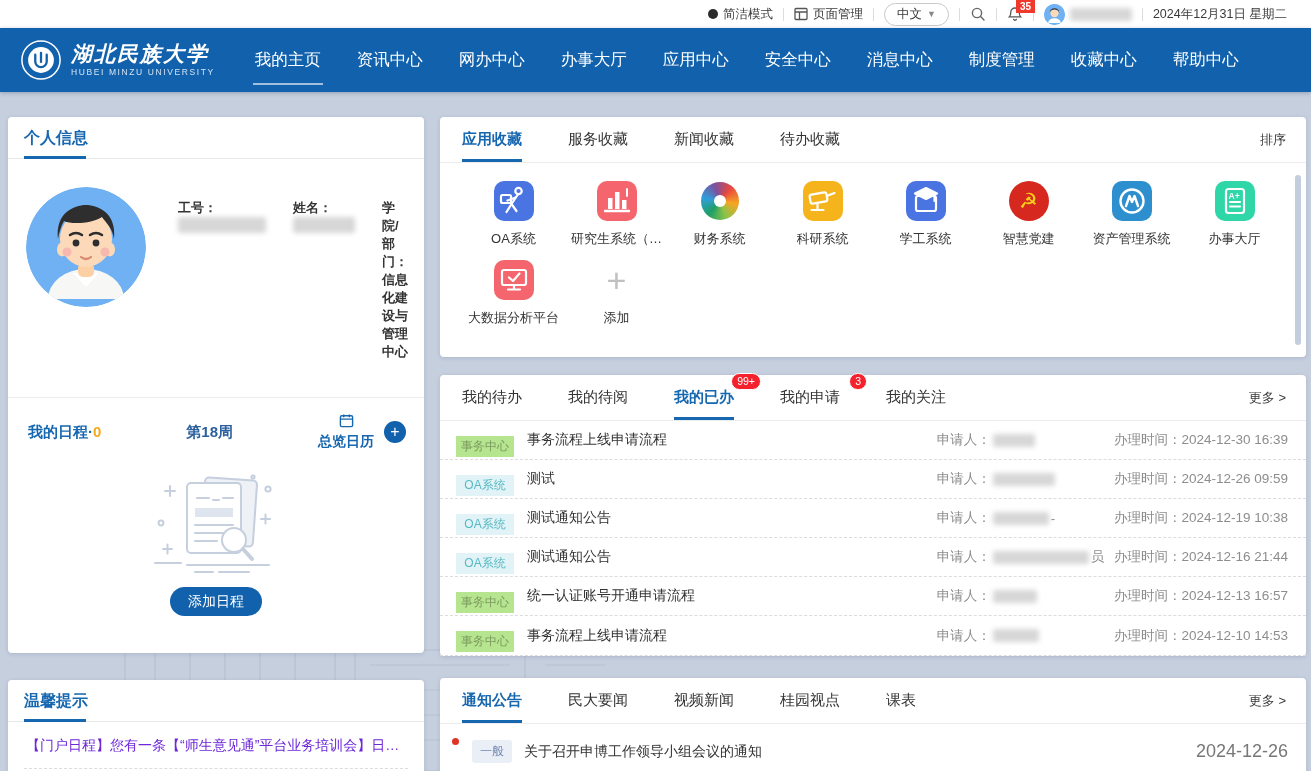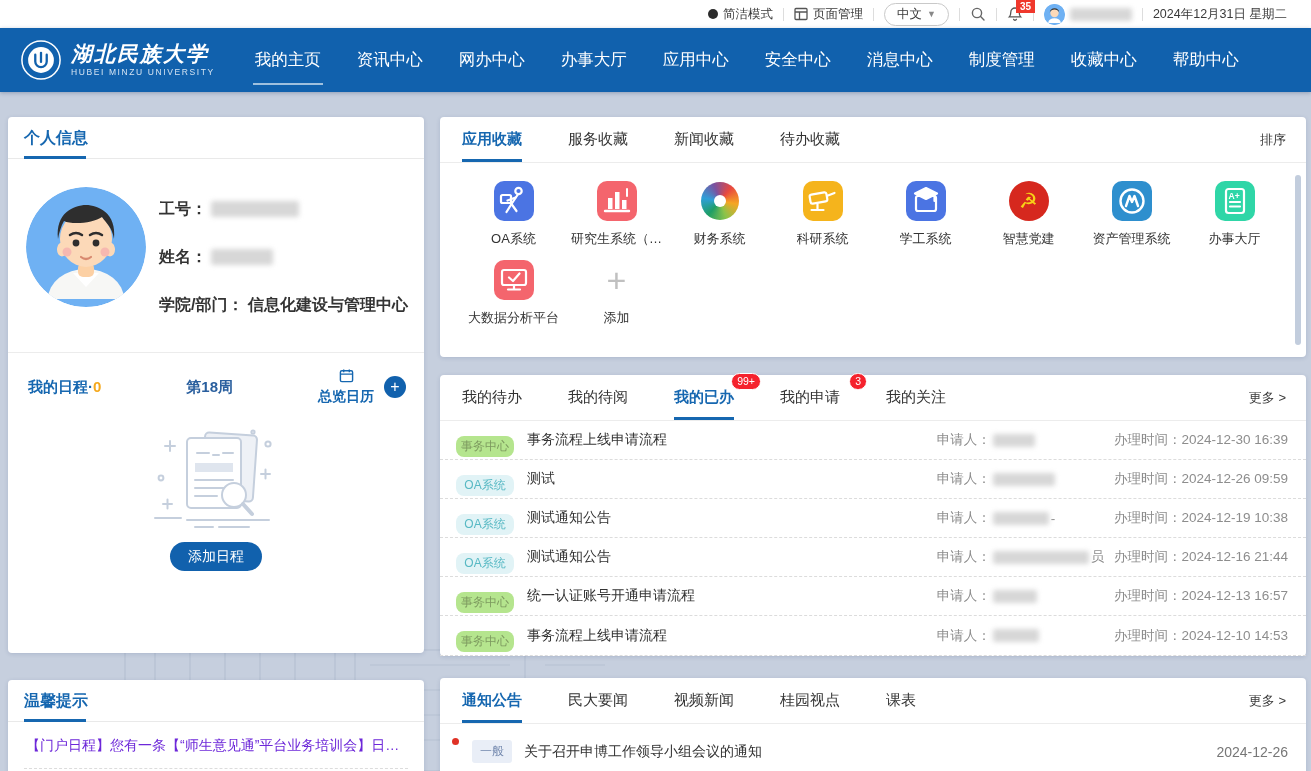--- a/index.html
+++ b/index.html
@@ -54,21 +54,21 @@
   #taskCard    { left:440px; top:375px; width:866px; height:281px; }
   #newsCard    { left:440px; top:678px; width:866px; height:200px; }
 
   .card-head { position:relative; padding:11px 16px 9px; border-bottom:1px solid #e9e9e9; }
   .card-head .ht { font-size:16px; font-weight:bold; color:#1667b0; }
   .card-head::after { content:""; position:absolute; left:16px; bottom:-1px; width:62px; height:3px; background:#1667b0; }
 
   
   .profile-body { display:flex; padding:28px 16px 0 18px; }
   .big-avatar { width:120px; height:120px; border-radius:50%; overflow:hidden; flex:none; }
-  .pfields { display:flex; flex-direction:column; margin-left:13px; padding-top:12px; gap:27px; font-size:16px; color:#333; }
+  .pfields { display:flex; flex-direction:row; margin-left:32px; padding-top:12px; gap:27px; font-size:13px; color:#333; }
   .pfields .lab { font-weight:bold; }
   .pf-blur { height:16px; vertical-align:-3px; }
   .pf-id { width:88px; } .pf-name { width:62px; }
 
   .sched-sep { border-top:1px solid #ececec; margin-top:36px; }
   .sched-head { display:flex; align-items:center; justify-content:space-between; padding:15px 18px 0 20px; }
   .sched-title { font-size:15px; font-weight:bold; color:#1667b0; }
   .sched-count { color:#f5a81c; }
   .sched-week { font-size:15px; font-weight:bold; color:#2a5f9e; }
   .sched-right { display:flex; align-items:center; gap:10px; }
@@ -101,37 +101,37 @@
     background:conic-gradient(from 40deg,#e8483f,#f5a623,#8bc34a,#1e9e66,#2f9fd8,#7a52a0,#e8483f); }
   .swirl-disc::after { content:""; position:absolute; left:13px; top:13px; width:12px; height:12px; border-radius:50%; background:#fff; }
   .party-disc { width:40px; height:40px; border-radius:50%; background:#d6281e; color:#f7d117;
     font-size:21px; line-height:40px; text-align:center; font-family:"DejaVu Sans",sans-serif; }
   .plus-glyph { font-size:34px; color:#c0c0c0; line-height:38px; font-weight:300; }
   .fav-scrollbar { position:absolute; right:5px; top:58px; bottom:12px; width:6px; border-radius:3px; background:#c2cddd; }
 
   
   .trow { display:flex; align-items:center; height:39.1px; padding:0 18px 0 16px; border-bottom:1px dashed #dcdcdc; }
   .t-left { width:494px; display:flex; align-items:center; }
-  .src { width:58px; height:21px; border-radius:8px; font-size:12px; display:flex; align-items:center; justify-content:center; flex:none;margin-top:12px; }
+  .src { width:58px; height:21px; border-radius:0; font-size:12px; display:flex; align-items:center; justify-content:center; flex:none;margin-top:12px; }
   .src.green { background:#b5e58e; color:#7d9a5f; }
   .src.cyan  { background:#e1f3f6; color:#58b9c4; }
   .t-title { margin-left:13px; font-size:14px; color:#333; white-space:nowrap; overflow:hidden; text-overflow:ellipsis; }
   .t-app { width:182px; font-size:13.5px; color:#8d8d8d; display:flex; align-items:center; gap:2px; }
   .ap-blur { height:13px; }
   .t-time { flex:1; text-align:right; font-size:13.5px; color:#8d8d8d; white-space:nowrap; }
 
   
   .tip-row { position:relative; margin:0 16px; padding:15px 2px 13px; border-bottom:1px dashed #dcdcdc;
     font-size:14px; color:#6d28d9; white-space:nowrap; overflow:hidden; text-overflow:ellipsis; }
   .news-row { position:relative; display:flex; align-items:center; height:44px; margin:6px 18px 0 16px;
     padding-left:16px; border-bottom:1px dashed #dcdcdc; }
   .news-dot { position:absolute; left:-4px; top:8px; width:7px; height:7px; border-radius:50%; background:#e03226; }
   .lvl { background:#e9eef7; color:#7388ae; font-size:12px; padding:3px 8px; border-radius:3px; flex:none; }
   .news-title { margin-left:12px; font-size:14px; color:#333; white-space:nowrap; overflow:hidden; text-overflow:ellipsis; flex:1; }
-  .news-date { font-size:14px; color:#777; margin-left:14px; white-space:nowrap; }
+  .news-date { font-size:18px; color:#777; margin-left:14px; white-space:nowrap; }
 
   svg text { font-family:"Liberation Sans",sans-serif; }
 </style>
 </head>
 <body>
 
 <svg class="wm" style="left:95px; top:545px;" width="560" height="226" viewBox="0 0 560 226">
   <g fill="none" stroke="#a9b5c9" stroke-width="1.2">
     <rect x="30" y="70" width="210" height="156"></rect>
     <path d="M30 70 L135 30 L240 70"></path>

